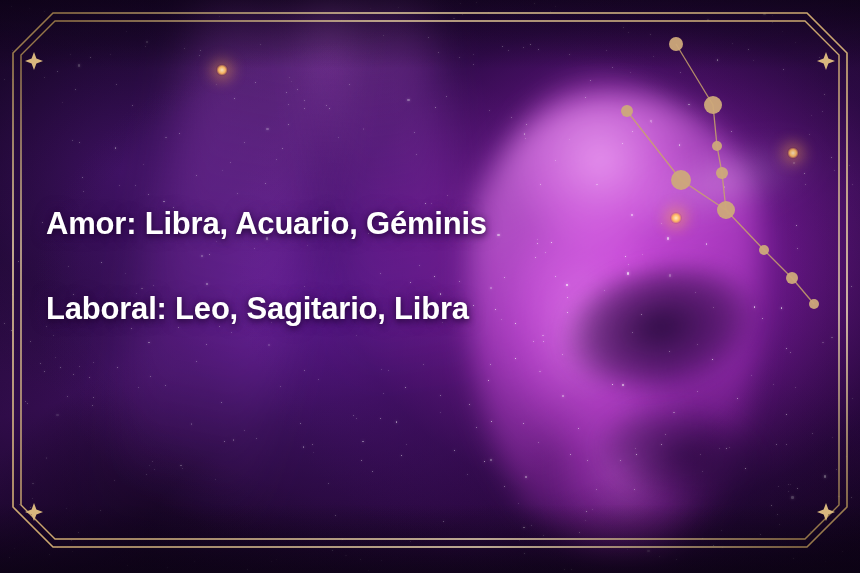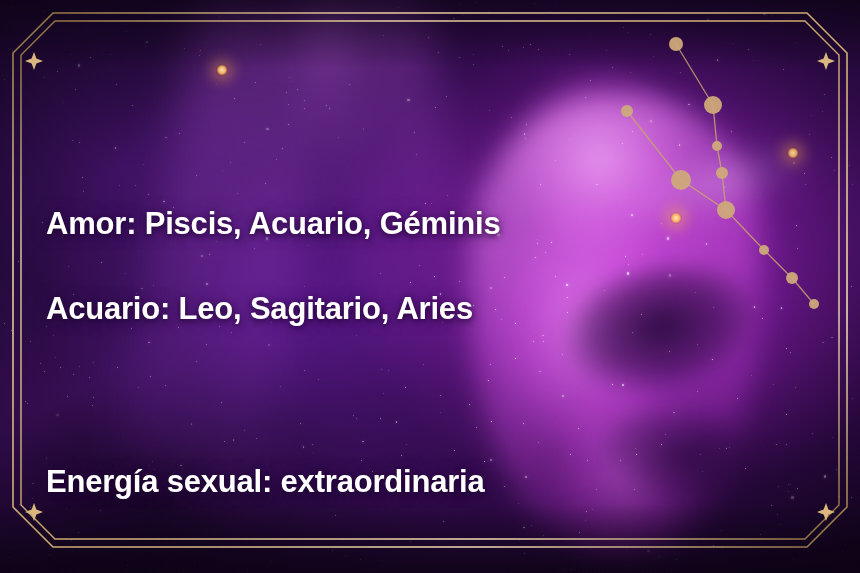--- a/index.html
+++ b/index.html
@@ -624,18 +624,17 @@
 
     <g fill="#d9b77e">
       <path d="M 34 52 L 36.4 58.6 L 43 61 L 36.4 63.4 L 34 70 L 31.6 63.4 L 25 61 L 31.6 58.6 Z"></path>
       <path d="M 826 52 L 828.4 58.6 L 835 61 L 828.4 63.4 L 826 70 L 823.6 63.4 L 817 61 L 823.6 58.6 Z"></path>
       <path d="M 34 503 L 36.4 509.6 L 43 512 L 36.4 514.4 L 34 521 L 31.6 514.4 L 25 512 L 31.6 509.6 Z"></path>
       <path d="M 826 503 L 828.4 509.6 L 835 512 L 828.4 514.4 L 826 521 L 823.6 514.4 L 817 512 L 823.6 509.6 Z"></path>
     </g>
   </svg>
 
   <div class="content">
-    <div class="line l0">Amor: Piscis, Acuario, Géminis</div>
-    <div class="line l1">Acuario: Leo, Sagitario, Aries</div>
-    <div class="line l3">Energía sexual: extraordinaria</div>
+    <div class="line l0">Amor: Libra, Acuario, Géminis</div>
+    <div class="line l1">Laboral: Leo, Sagitario, Libra</div>
   </div>
 
 </div>
 
 </body></html>

